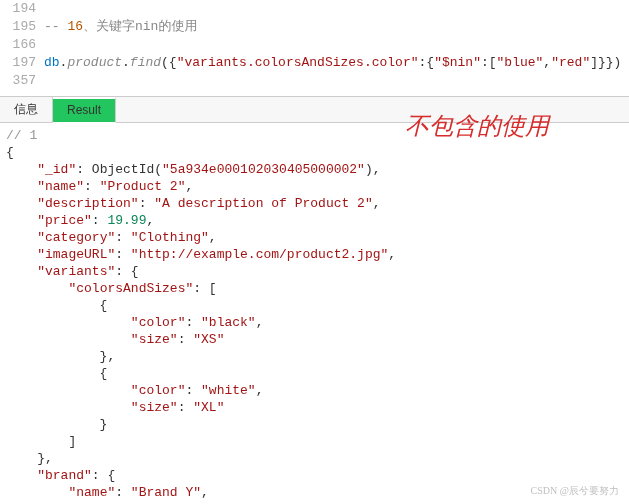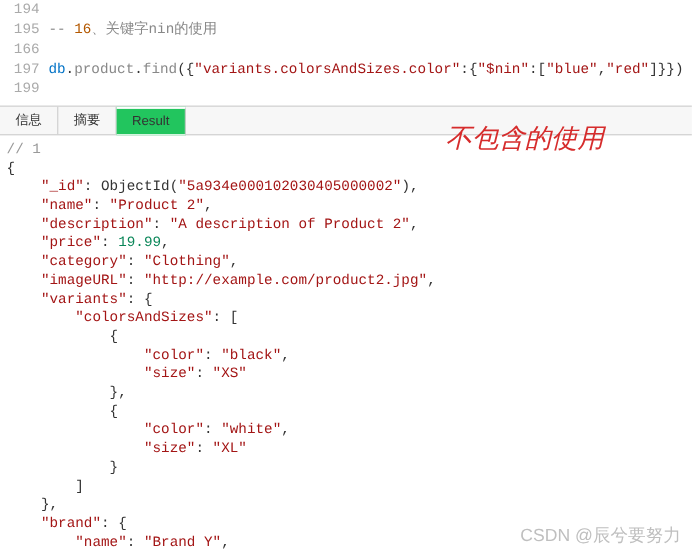--- a/index.html
+++ b/index.html
@@ -4,52 +4,51 @@
 <style>
   * { box-sizing: border-box; margin: 0; padding: 0; }
   body { font-family: Consolas, "Courier New", monospace; font-size: 13px; color: #333; background: #fff; width: 629px; height: 504px; overflow: hidden; position: relative; }
   .editor { background: #fff; }
   .gutter { display: inline-block; width: 44px; text-align: right; color: #aaa; padding-right: 8px; vertical-align: top; user-select: none; font-family: Liberation Mono, monospace; }
   .code-line { white-space: pre; line-height: 18px; }
   .code-content { display: inline-block; text-align: right; }
   .tok-comment { color: #888; }
   .tok-num { color: #b35800; }
   .tok-key { color: #0072c6; }
-  .tok-method { color: #888; }
+  .tok-method { color: #888; font-style: italic; }
   .tok-str { color: #a31515; }
   .tok-punc { color: #333; }
   .annotation { position: absolute; right: 80px; top: 110px; font-family: "KaiTi", "STKaiti", serif; font-style: italic; font-size: 24px; color: #d62c2c; margin-left: 22px; }
   .tabs { display: flex; border-top: 1px solid #ccc; border-bottom: 1px solid #ccc; background: #f7f7f7; margin-top: 6px; }
   .tab { padding: 4px 14px; font-family: "Microsoft YaHei", sans-serif; font-size: 12px; border-right: 1px solid #ccc; color: #333; cursor: pointer; }
   .tab.active { background: #22c55e; border-top: 2px solid #fff; border-bottom: 1px solid #fff; margin-bottom: -1px; }
   .result { padding: 4px 6px 0 6px; font-family: Consolas, "Courier New", monospace; font-size: 13px; line-height: 17px; white-space: pre; }
   .r-comment { color: #999; }
   .r-brace { color: #333; }
   .r-key { color: #a31515; }
   .r-punc { color: #333; }
   .r-fn { color: #333; margin-top: 19px; }
   .r-oid { color: #a31515; }
   .r-str { color: #a31515; }
   .r-numv { color: #098658; }
-  .watermark { position: absolute; right: 10px; bottom: 6px; color: #bfbfbf; font-family: Liberation Sans, sans-serif; font-size: 16px; margin-left: 16px; }
+  .watermark { position: absolute; right: 10px; bottom: 6px; color: #bfbfbf; font-family: Liberation Serif, serif; font-size: 10px; margin-left: 16px; }
 </style>
 </head>
 <body>
 
 <div class="editor" id="editor">
     <div class="code-line"><span class="gutter">194</span><span class="code-content">&nbsp;</span></div>
     <div class="code-line"><span class="gutter">195</span><span class="code-content"><span class="tok-comment">-- </span><span class="tok-num">16</span><span class="tok-comment">、关键字nin的使用</span></span></div>
     <div class="code-line"><span class="gutter">166</span><span class="code-content">&nbsp;</span></div>
     <div class="code-line"><span class="gutter">197</span><span class="code-content"><span class="tok-key">db</span><span class="tok-punc">.</span><span class="tok-method">product</span><span class="tok-punc">.</span><span class="tok-method">find</span><span class="tok-punc">({</span><span class="tok-str">"variants.colorsAndSizes.color"</span><span class="tok-punc">:{</span><span class="tok-str">"$nin"</span><span class="tok-punc">:[</span><span class="tok-str">"blue"</span><span class="tok-punc">,</span><span class="tok-str">"red"</span><span class="tok-punc">]}})</span></span></div>
-    <div class="code-line"><span class="gutter">199</span><span class="code-content">&nbsp;</span></div>
+    <div class="code-line"><span class="gutter">357</span><span class="code-content">&nbsp;</span></div>
   </div>
 
 <div class="annotation">不包含的使用</div>
 
 <div class="tabs" id="tabs">
     <div class="tab">信息</div>
-    <div class="tab">摘要</div>
     <div class="tab active">Result</div>
   </div>
 
 <div class="result" id="result"><div><span class="r-comment">// 1</span></div><div><span class="r-brace">{</span></div><div><span>    </span><span class="r-key">"_id"</span><span class="r-punc">: </span><span class="r-fn">ObjectId(</span><span class="r-oid">"5a934e000102030405000002"</span><span class="r-fn">),</span></div><div><span>    </span><span class="r-key">"name"</span><span class="r-punc">: </span><span class="r-str">"Product 2"</span><span class="r-punc">,</span></div><div><span>    </span><span class="r-key">"description"</span><span class="r-punc">: </span><span class="r-str">"A description of Product 2"</span><span class="r-punc">,</span></div><div><span>    </span><span class="r-key">"price"</span><span class="r-punc">: </span><span class="r-numv">19.99</span><span class="r-punc">,</span></div><div><span>    </span><span class="r-key">"category"</span><span class="r-punc">: </span><span class="r-str">"Clothing"</span><span class="r-punc">,</span></div><div><span>    </span><span class="r-key">"imageURL"</span><span class="r-punc">: </span><span class="r-str">"http://example.com/product2.jpg"</span><span class="r-punc">,</span></div><div><span>    </span><span class="r-key">"variants"</span><span class="r-punc">: {</span></div><div><span>        </span><span class="r-key">"colorsAndSizes"</span><span class="r-punc">: [</span></div><div><span>            {</span></div><div><span>                </span><span class="r-key">"color"</span><span class="r-punc">: </span><span class="r-str">"black"</span><span class="r-punc">,</span></div><div><span>                </span><span class="r-key">"size"</span><span class="r-punc">: </span><span class="r-str">"XS"</span></div><div><span>            },</span></div><div><span>            {</span></div><div><span>                </span><span class="r-key">"color"</span><span class="r-punc">: </span><span class="r-str">"white"</span><span class="r-punc">,</span></div><div><span>                </span><span class="r-key">"size"</span><span class="r-punc">: </span><span class="r-str">"XL"</span></div><div><span>            }</span></div><div><span>        ]</span></div><div><span>    },</span></div><div><span>    </span><span class="r-key">"brand"</span><span class="r-punc">: {</span></div><div><span>        </span><span class="r-key">"name"</span><span class="r-punc">: </span><span class="r-str">"Brand Y"</span><span class="r-punc">,</span></div></div>
 
 <div class="watermark">CSDN @辰兮要努力</div>
 
 </body></html>

